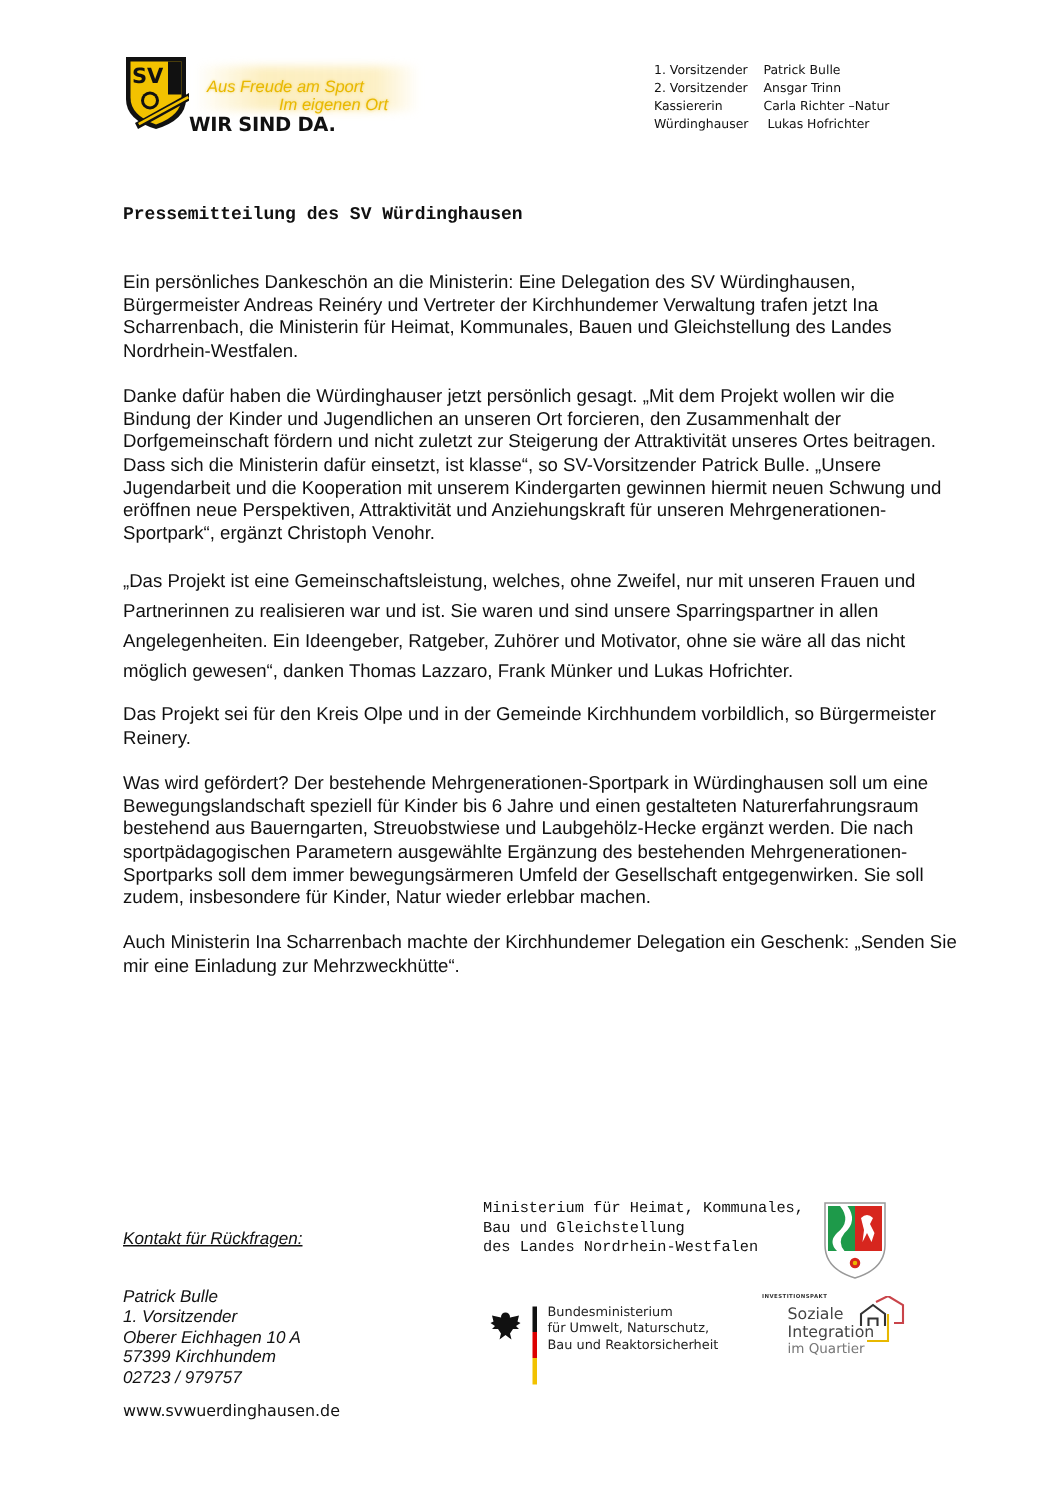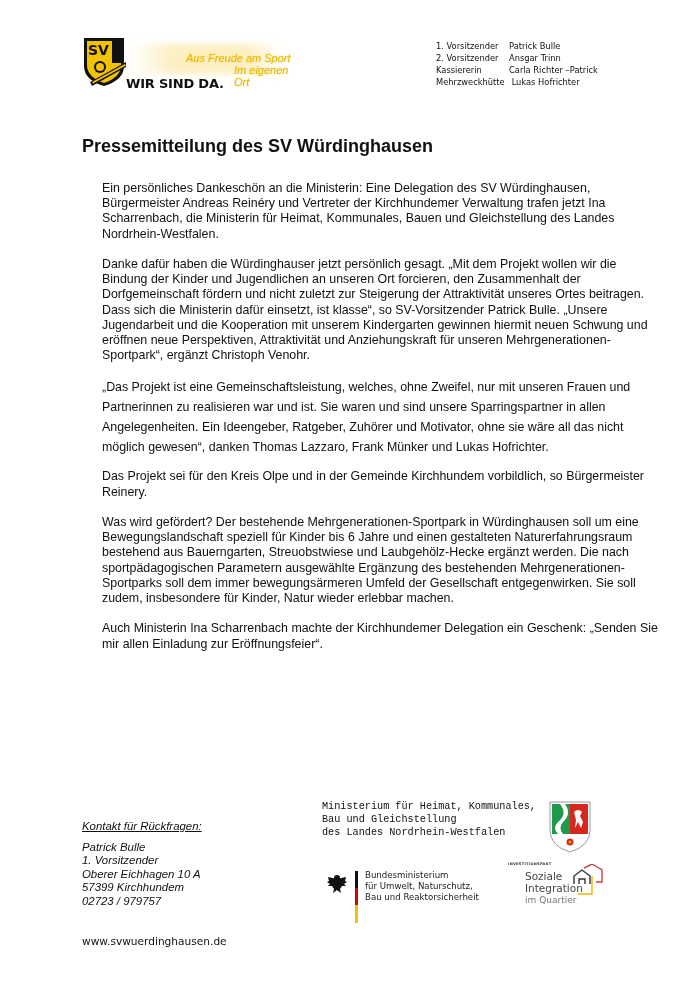--- a/index.html
+++ b/index.html
@@ -2,39 +2,39 @@
 <html><head>
 <meta charset="utf-8">
 <style>
   html, body { margin:0; padding:0; background:#ffffff; }
   body { width:700px; height:990px; position:relative; overflow:hidden; color:#111; font-family:"Liberation Sans", sans-serif; }
   .abs { position:absolute; }
 
   
   .logo-wrap { left:82px; top:36px; width:210px; height:60px; }
   .crest { position:absolute; left:0; top:0; width:44px; height:52px; }
-  .slogan { position:absolute; left:56px; top:16px; font-family:"Liberation Sans", sans-serif; font-style:italic; font-size:11px; line-height:12px; color:#e8b800; text-shadow:0 0 2px #f3d560;margin-left:48px; }
+  .slogan { position:absolute; left:56px; top:16px; font-family:"Liberation Sans", sans-serif; font-style:italic; font-size:11px; line-height:12px; color:#e8b800; text-shadow:0 0 2px #f3d560; }
   .slogan .l2 { padding-left:48px; display:block; }
   .slogan-ghost { position:absolute; left:48px; top:8px; width:150px; height:30px; background:linear-gradient(90deg, rgba(250,230,150,0) 0%, rgba(250,225,140,0.55) 30%, rgba(250,225,140,0.5) 80%, rgba(250,230,150,0) 100%); filter:blur(3px); }
   .wir { position:absolute; left:44px; top:40px; font-family:"DejaVu Sans", sans-serif; font-weight:bold; font-size:13px; letter-spacing:-0.2px; color:#111; }
 
   
   .board { left:436px; top:40px; font-family:"DejaVu Sans", sans-serif; font-size:8.3px; line-height:12px; color:#111; }
   .board .row { display:flex; }
   .board .role { width:73px; }
 
-  .title { left:82px; top:136px; font-weight:bold; font-size:18px; }
+  .title { left:82px; top:136px; font-weight:bold; font-size:12px;font-family:Liberation Mono, monospace; }
 
-  .body { left:82px; top:181px; width:560px; font-size:12.4px; line-height:15.2px;margin-left:20px; }
+  .body { left:82px; top:181px; width:560px; font-size:12.4px; line-height:15.2px; }
   .body p { margin:0 0 15.2px 0; }
   .body p.loose { line-height:20px; margin-bottom:12px; }
 
   
   .contact { left:82px; top:820px; font-style:italic; font-size:11.4px; line-height:13.5px; }
-  .contact .head { text-decoration:underline; margin-bottom:7px; display:block; }
+  .contact .head { text-decoration:underline; margin-bottom:25px; display:block; }
   .website { left:82px; top:935px; font-family:"DejaVu Sans", sans-serif; font-size:10.6px; }
 
   
   .mhkbg { left:322px; top:800px; font-family:Liberation Mono, monospace; font-size:10.2px; line-height:13.2px; color:#111; }
   .nrw { left:548px; top:800px; width:44px; height:54px; }
 
   .bmu { left:326px; top:870px; }
   .bmu .eagle { position:absolute; left:0; top:3px; width:22px; height:22px; }
   .bmu .bar { position:absolute; left:29px; top:1px; width:3px; height:52px; background:linear-gradient(#111 0 33%, #d00 33% 66%, #f2c200 66% 100%); }
   .bmu .txt { position:absolute; left:39px; top:0; font-family:"DejaVu Sans", sans-serif; font-size:8.6px; line-height:11px; white-space:nowrap; color:#222; }
@@ -72,37 +72,37 @@
   <div class="row">
       <span class="role">1. Vorsitzender</span>
       <span>Patrick Bulle</span>
     </div>
   <div class="row">
       <span class="role">2. Vorsitzender</span>
       <span>Ansgar Trinn</span>
     </div>
   <div class="row">
       <span class="role">Kassiererin</span>
-      <span>Carla Richter –Patrick</span>
+      <span>Carla Richter –Natur</span>
     </div>
   <div class="row">
-      <span class="role">Mehrzweckhütte</span>
+      <span class="role">Würdinghauser</span>
       <span style="white-space:pre"> Lukas Hofrichter</span>
     </div>
 </div>
 
 <div class="abs title">Pressemitteilung des SV Würdinghausen</div>
 
 <div class="abs body">
   <p>Ein persönliches Dankeschön an die Ministerin: Eine Delegation des SV Würdinghausen, Bürgermeister Andreas Reinéry und Vertreter der Kirchhundemer Verwaltung trafen jetzt Ina Scharrenbach, die Ministerin für Heimat, Kommunales, Bauen und Gleichstellung des Landes Nordrhein-Westfalen.</p>
   <p style="margin-bottom:14px">Danke dafür haben die Würdinghauser jetzt persönlich gesagt.  „Mit dem Projekt wollen wir die Bindung der Kinder und Jugendlichen an unseren Ort forcieren, den Zusammenhalt der Dorfgemeinschaft fördern und nicht zuletzt zur Steigerung der Attraktivität unseres Ortes beitragen. Dass sich die Ministerin dafür einsetzt, ist klasse“, so SV-Vorsitzender Patrick Bulle. „Unsere Jugendarbeit und die Kooperation mit unserem Kindergarten gewinnen hiermit neuen Schwung und eröffnen neue Perspektiven, Attraktivität und Anziehungskraft für unseren Mehrgenerationen-Sportpark“, ergänzt Christoph Venohr.</p>
   <p class="loose">„Das Projekt ist eine Gemeinschaftsleistung, welches, ohne Zweifel, nur mit unseren Frauen und Partnerinnen zu realisieren war und ist. Sie waren und sind unsere Sparringspartner in allen Angelegenheiten. Ein Ideengeber, Ratgeber, Zuhörer  und Motivator, ohne sie wäre all das nicht möglich gewesen“, danken Thomas Lazzaro, Frank Münker und Lukas Hofrichter.</p>
   <p>Das Projekt sei für den Kreis Olpe und in der Gemeinde Kirchhundem vorbildlich, so Bürgermeister Reinery.</p>
   <p>Was wird gefördert? Der bestehende Mehrgenerationen-Sportpark in Würdinghausen soll um eine Bewegungslandschaft speziell für Kinder bis 6 Jahre und einen gestalteten Naturerfahrungsraum bestehend aus Bauerngarten, Streuobstwiese und Laubgehölz-Hecke ergänzt werden. Die nach sportpädagogischen Parametern ausgewählte Ergänzung des bestehenden Mehrgenerationen-Sportparks soll dem immer bewegungsärmeren Umfeld der Gesellschaft entgegenwirken. Sie soll zudem, insbesondere für Kinder, Natur wieder erlebbar machen.</p>
-  <p>Auch Ministerin Ina Scharrenbach machte der Kirchhundemer Delegation ein Geschenk: „Senden Sie mir allen Einladung zur Eröffnungsfeier“.</p>
+  <p>Auch Ministerin Ina Scharrenbach machte der Kirchhundemer Delegation ein Geschenk: „Senden Sie mir eine Einladung zur Mehrzweckhütte“.</p>
 </div>
 
 <div class="abs contact">
   <span class="head">Kontakt für Rückfragen:</span>
   <div>Patrick Bulle</div>
   <div>1. Vorsitzender</div>
   <div>Oberer Eichhagen 10 A</div>
   <div>57399 Kirchhundem</div>
   <div>02723 / 979757</div>
 </div>

